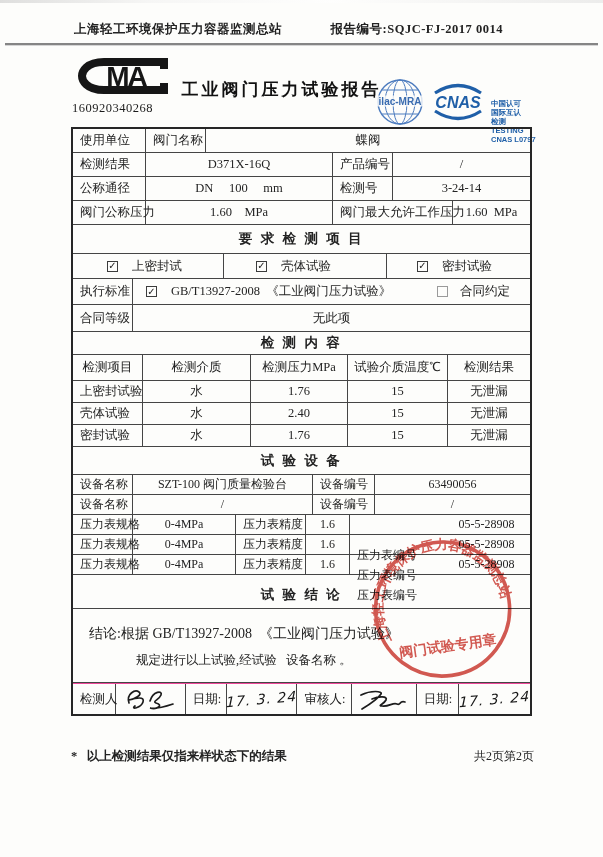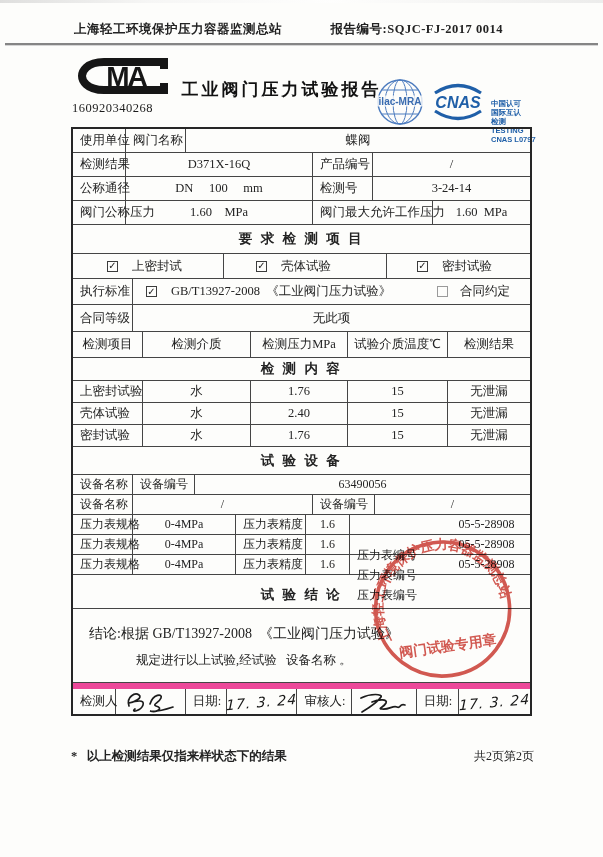--- a/index.html
+++ b/index.html
@@ -32,21 +32,21 @@
   .r { display:flex; border-bottom:1px solid #454545; align-items:stretch; }
   .r:last-child { border-bottom:none; }
   .c { border-right:1px solid #454545; display:flex; align-items:center; }
   .c:last-child { border-right:none; }
   .lab { padding-left:7px; font-size:12.5px; white-space:pre; }
   .val { justify-content:center; font-size:12.5px; white-space:pre; }
   .flex1 { flex:1; }
   .ttl { justify-content:center; font-weight:bold; font-size:13.5px; letter-spacing:2.5px; }
 
   .r-info { height:24px; }
-  .w73{width:53px;} .w187{width:187px;} .w60{width:60px;} .w120{width:120px;}
+  .w73{width:73px;} .w187{width:187px;} .w60{width:60px;} .w120{width:120px;}
   .t-req { height:29px; }
   .r-cb { height:25px; }
   .cbcell1{width:151px; padding-left:34px;} .cbcell2{width:163px; padding-left:32px;} .cbcell3{padding-left:30px;}
   .cb { width:11px; height:11px; border:1px solid #3c3c3c; display:inline-flex; align-items:center;
     justify-content:center; font-size:10px; line-height:10px; font-weight:bold;
     font-family:"DejaVu Sans", sans-serif; margin-right:14px; flex:none; color:#222; }
   .cb.empty { border-color:#9a9a9a; color:#aaa; }
   .r-std { height:26px; }
   .std-content { padding-left:13px; padding-right:20px; font-size:12.5px; }
   .std-alt { margin-left:auto; display:flex; align-items:center; }
@@ -58,21 +58,21 @@
   .w70{width:70px;} .w108{width:108px;} .w97{width:97px;} .w100{width:100px;}
   .chead { justify-content:center; font-size:12.5px; }
   .t-equip { height:28px; }
   .r-dev, .r-gauge { height:20px; }
   .w180{width:180px;} .w62{width:62px;} .w103{width:103px;} .w70g{width:70px;} .w44{width:44px;} .w93{width:93px;margin-top:40px;}
   .r-dev .val, .r-gauge .val, .r-dev .lab, .r-gauge .lab { font-size:12px; }
   .t-concl { height:34px; align-items:flex-end; padding-bottom:4px; }
   .r-cbody { height:74px; position:relative; display:block; }
   .concl-l1 { position:absolute; left:16px; top:16px; font-size:14px; white-space:pre; }
   .concl-l2 { position:absolute; left:63px; top:43px; font-size:12.5px; white-space:pre; }
-  .r-sign { height:31px; border-top:6px solid #ec4899; }
+  .r-sign { height:31px; border-top:1px solid #ec4899; }
   .w43{width:43px;} .w70s{width:70px;} .w42{width:42px;} .w55{width:55px;} .w65{width:65px;}
   .sigbox { justify-content:center; position:relative; overflow:visible; }
   .hand { font-family:"DejaVu Sans", sans-serif; font-style:italic; font-size:14px;
     letter-spacing:1px; color:#181818; transform:rotate(-5deg) skewX(-6deg); white-space:pre; }
 
   
   .foot { position:absolute; left:71px; right:69px; top:748px; display:flex;
     justify-content:space-between; align-items:baseline; }
   .foot-note { font-size:12.5px; font-weight:bold; white-space:pre; }
   .foot-pages { font-size:12px; }
@@ -182,30 +182,30 @@
           <span class="cb empty"></span>
           <span>合同约定</span>
         </span>
       </div>
     </div>
     <div class="r r-grade">
       <div class="c lab w60">合同等级</div>
       <div class="c val flex1">无此项</div>
     </div>
 
+    <div class="r t-content">
+        <div class="c ttl flex1">检 测 内 容</div>
+      </div>
     <div class="r r-chead">
       <div class="c chead w70">检测项目</div>
       <div class="c chead w108">检测介质</div>
       <div class="c chead w97">检测压力MPa</div>
       <div class="c chead w100">试验介质温度℃</div>
       <div class="c chead flex1">检测结果</div>
     </div>
-    <div class="r t-content">
-        <div class="c ttl flex1">检 测 内 容</div>
-      </div>
     <div class="r r-crow">
       <div class="c lab w70">上密封试验</div>
       <div class="c val w108">水</div>
       <div class="c val w97">1.76</div>
       <div class="c val w100">15</div>
       <div class="c val flex1">无泄漏</div>
     </div>
     <div class="r r-crow">
       <div class="c lab w70">壳体试验</div>
       <div class="c val w108">水</div>
@@ -219,20 +219,21 @@
       <div class="c val w97">1.76</div>
       <div class="c val w100">15</div>
       <div class="c val flex1">无泄漏</div>
     </div>
 
     <div class="r t-equip">
         <div class="c ttl flex1">试 验 设 备</div>
       </div>
     <div class="r r-dev">
       <div class="c lab w60">设备名称</div>
+      <div class="c val w180">SZT-100 阀门质量检验台</div>
       <div class="c lab w62">设备编号</div>
       <div class="c val flex1">63490056</div>
     </div>
     <div class="r r-dev">
       <div class="c lab w60">设备名称</div>
       <div class="c val w180">/</div>
       <div class="c lab w62">设备编号</div>
       <div class="c val flex1">/</div>
     </div>
     <div class="r r-gauge">

